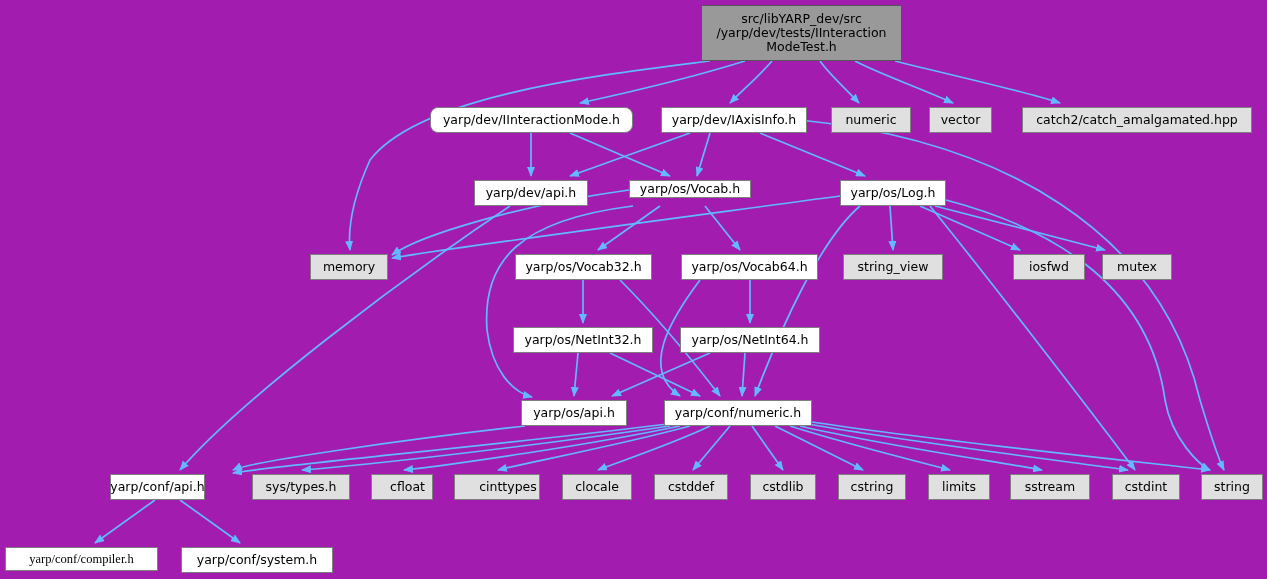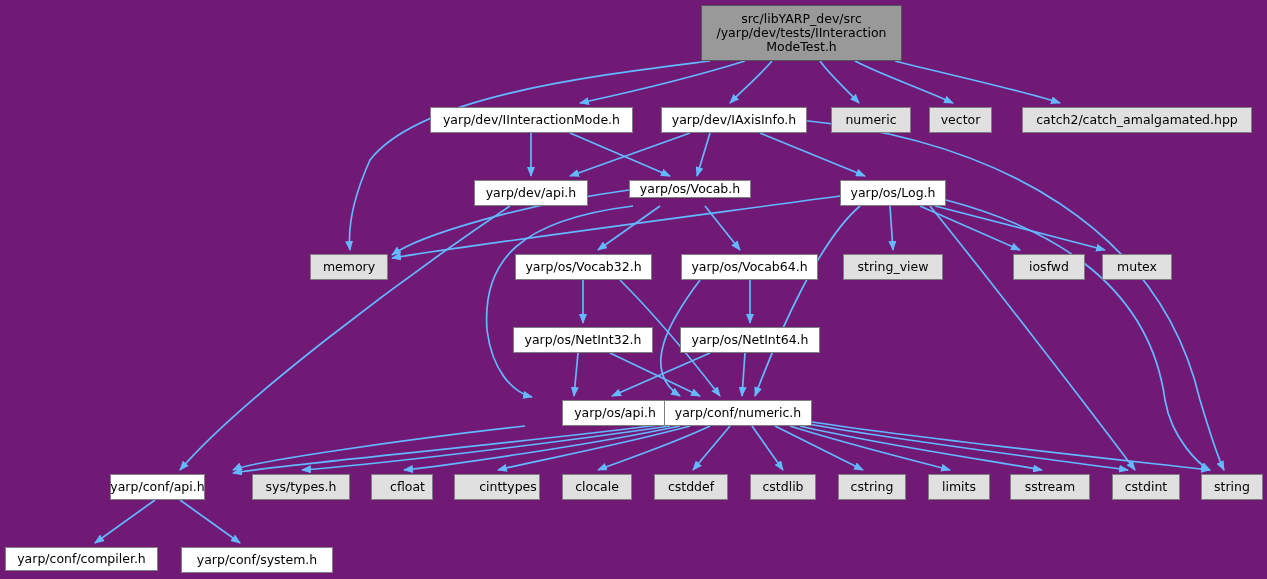--- a/index.html
+++ b/index.html
@@ -1,16 +1,16 @@
 <!DOCTYPE html>
 <html><head>
 <meta charset="utf-8">
 <style>
   html,body{margin:0;padding:0;background:#000;}
-  #graph{position:relative;width:1267px;height:579px;background:#701a75;overflow:hidden;
+  #graph{position:relative;width:1267px;height:579px;background:#a21caf;overflow:hidden;
          font-family:"DejaVu Sans","Liberation Sans",sans-serif;}
   svg#edges{position:absolute;left:0;top:0;width:1267px;height:579px;}
   .node{position:absolute;box-sizing:border-box;display:flex;align-items:center;
         justify-content:center;text-align:center;border:1px solid #7f7f7f;
         background:#fff;color:#000;font-size:12.5px;line-height:14px;white-space:pre-line;
         padding:0 3px;}
   .node.sys{background:#e0e0e0;}
   .node.root{background:#999;border:1px solid #555;}
 </style>
 </head>
@@ -70,46 +70,46 @@
         <path d="M 808,424 C 910,442 1070,462 1128,470" fill="none" stroke="#63b8ff" stroke-width="1.7" marker-end="url(#ah)"></path>
         <path d="M 812,422 C 930,440 1140,462 1210,470" fill="none" stroke="#63b8ff" stroke-width="1.7" marker-end="url(#ah)"></path>
         <path d="M 155,500 L 95,543" fill="none" stroke="#63b8ff" stroke-width="1.7" marker-end="url(#ah)"></path>
         <path d="M 180,500 L 240,543" fill="none" stroke="#63b8ff" stroke-width="1.7" marker-end="url(#ah)"></path>
       </g>
   </svg>
   <div id="node-layer">
       <div class="node root" style="left: 701px; top: 5px; width: 201px; height: 56px;">src/libYARP_dev/src
 /yarp/dev/tests/IInteraction
 ModeTest.h</div>
-      <div class="node" style="left: 430px; top: 107px; width: 203px; height: 26px;">yarp/dev/IInteractionMode.h</div>
+      <div class="node" style="left: 430px; top: 107px; width: 203px; height: 26px; border-radius: 8px;">yarp/dev/IInteractionMode.h</div>
       <div class="node" style="left: 661px; top: 107px; width: 146px; height: 26px;">yarp/dev/IAxisInfo.h</div>
       <div class="node sys" style="left: 831px; top: 107px; width: 80px; height: 26px;">numeric</div>
       <div class="node sys" style="left: 929px; top: 107px; width: 63px; height: 26px;">vector</div>
       <div class="node sys" style="left: 1022px; top: 107px; width: 230px; height: 26px;">catch2/catch_amalgamated.hpp</div>
       <div class="node" style="left: 474px; top: 180px; width: 114px; height: 26px;">yarp/dev/api.h</div>
       <div class="node" style="left: 629px; top: 180px; width: 122px; height: 18px;">yarp/os/Vocab.h</div>
       <div class="node" style="left: 840px; top: 180px; width: 106px; height: 26px;">yarp/os/Log.h</div>
       <div class="node sys" style="left: 310px; top: 254px; width: 78px; height: 26px;">memory</div>
       <div class="node" style="left: 515px; top: 254px; width: 137px; height: 26px;">yarp/os/Vocab32.h</div>
       <div class="node" style="left: 681px; top: 254px; width: 137px; height: 26px;">yarp/os/Vocab64.h</div>
       <div class="node sys" style="left: 843px; top: 254px; width: 100px; height: 26px;">string_view</div>
       <div class="node sys" style="left: 1013px; top: 254px; width: 72px; height: 26px;">iosfwd</div>
       <div class="node sys" style="left: 1102px; top: 254px; width: 70px; height: 26px;">mutex</div>
       <div class="node" style="left: 513px; top: 327px; width: 140px; height: 26px;">yarp/os/NetInt32.h</div>
       <div class="node" style="left: 680px; top: 327px; width: 140px; height: 26px;">yarp/os/NetInt64.h</div>
-      <div class="node" style="left: 521px; top: 400px; width: 106px; height: 26px; margin-left: 41px;">yarp/os/api.h</div>
+      <div class="node" style="left: 521px; top: 400px; width: 106px; height: 26px;">yarp/os/api.h</div>
       <div class="node" style="left: 664px; top: 400px; width: 148px; height: 26px;">yarp/conf/numeric.h</div>
       <div class="node" style="left: 110px; top: 474px; width: 95px; height: 26px;">yarp/conf/api.h</div>
       <div class="node sys" style="left: 252px; top: 474px; width: 98px; height: 26px;">sys/types.h</div>
       <div class="node sys" style="left: 371px; top: 474px; width: 62px; height: 26px; padding-left: 14px;">cfloat</div>
       <div class="node sys" style="left: 454px; top: 474px; width: 86px; height: 26px; padding-left: 25px;">cinttypes</div>
       <div class="node sys" style="left: 562px; top: 474px; width: 70px; height: 26px;">clocale</div>
       <div class="node sys" style="left: 654px; top: 474px; width: 74px; height: 26px;">cstddef</div>
       <div class="node sys" style="left: 750px; top: 474px; width: 66px; height: 26px;">cstdlib</div>
       <div class="node sys" style="left: 838px; top: 474px; width: 68px; height: 26px;">cstring</div>
       <div class="node sys" style="left: 928px; top: 474px; width: 62px; height: 26px;">limits</div>
       <div class="node sys" style="left: 1010px; top: 474px; width: 80px; height: 26px;">sstream</div>
       <div class="node sys" style="left: 1112px; top: 474px; width: 68px; height: 26px;">cstdint</div>
       <div class="node sys" style="left: 1201px; top: 474px; width: 62px; height: 26px;">string</div>
-      <div class="node" style="left: 5px; top: 547px; width: 153px; height: 24px;">yarp/conf/compiler.h</div>
+      <div class="node" style="left: 5px; top: 547px; width: 153px; height: 24px; font-family: Liberation Serif, serif;">yarp/conf/compiler.h</div>
       <div class="node" style="left: 181px; top: 547px; width: 152px; height: 26px;">yarp/conf/system.h</div>
     </div>
 </div>
 
 </body></html>

